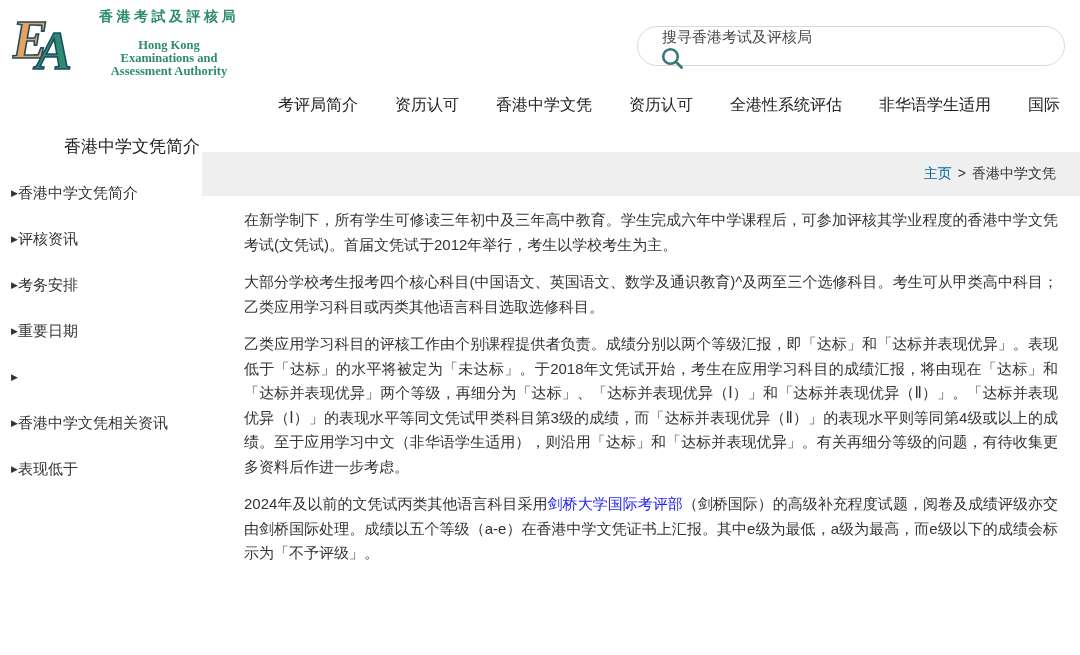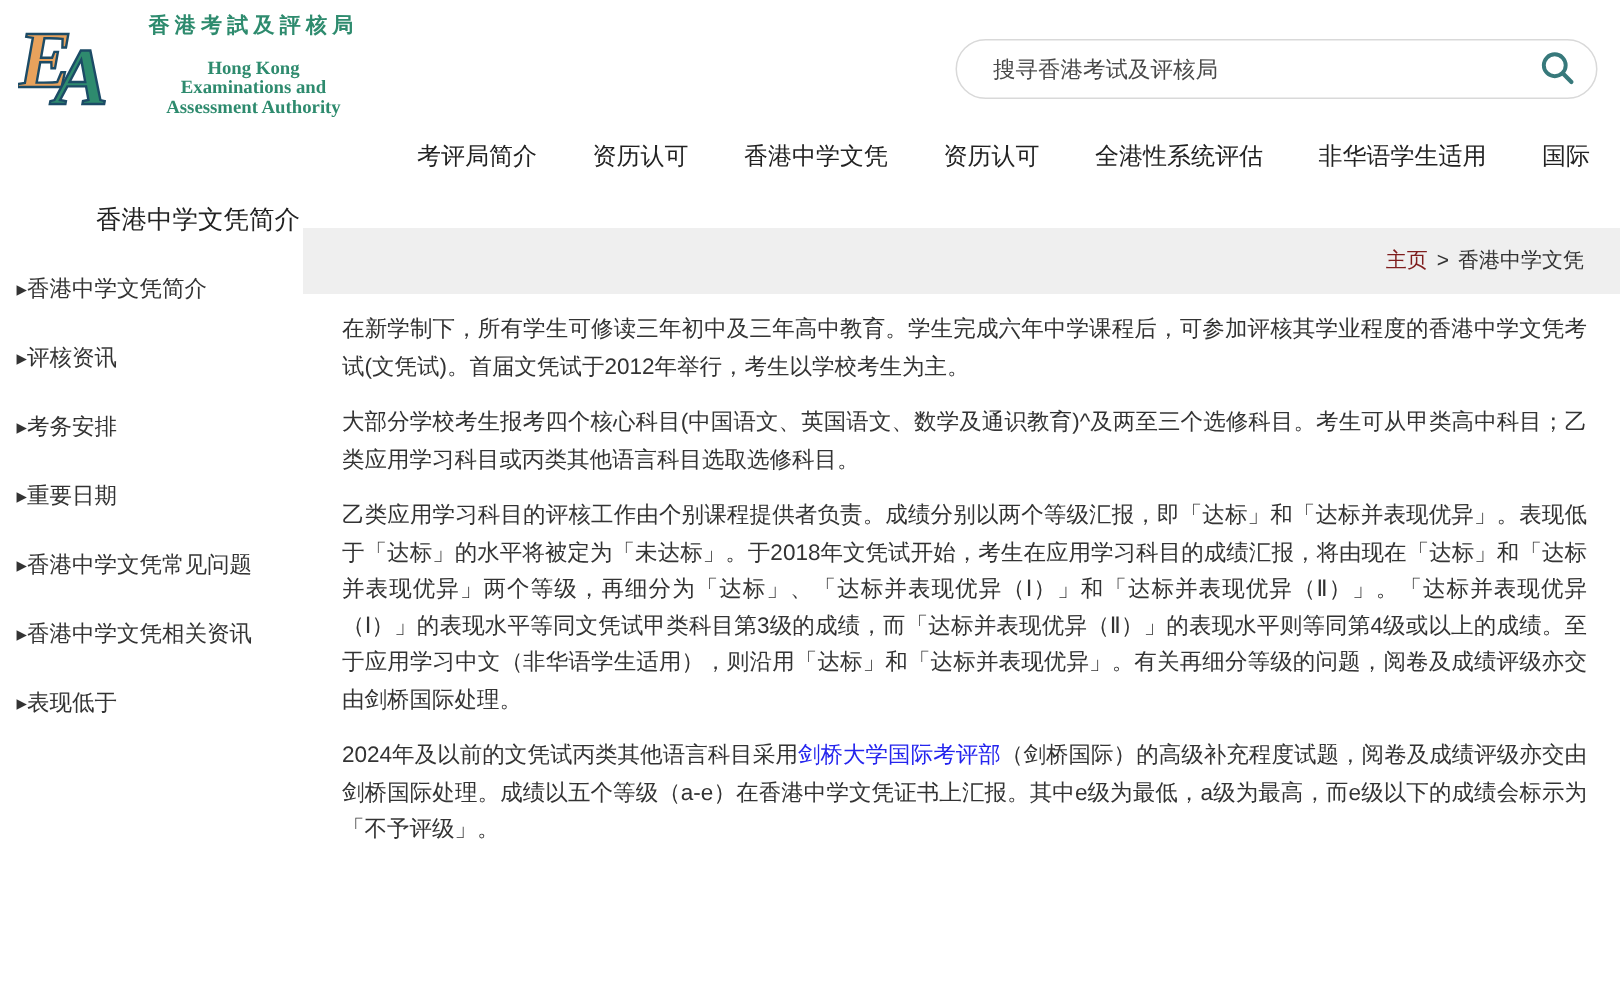--- a/index.html
+++ b/index.html
@@ -6,46 +6,46 @@
     font-family:"Liberation Sans","DejaVu Sans",sans-serif;}
   .abs{position:absolute;}
 
   
   .logo{left:12px;top:8px;display:flex;align-items:flex-start;text-decoration:none;cursor:pointer;}
   .logo-text{margin-left:9px;text-align:center;color:#2E8B6E;font-family:"Liberation Serif","DejaVu Serif",serif;}
   .logo-zh{font-size:14px;letter-spacing:3.5px;font-weight:bold;white-space:nowrap;margin-bottom:13px;}
   .logo-en{font-size:12.5px;line-height:13px;font-weight:bold;white-space:nowrap;}
 
   .search-pill{left:637px;top:26px;width:428px;height:40px;border:1px solid #d9d9d9;border-radius:21px;
-    display:flex;align-items:center;box-sizing:border-box;padding:0 14px 0 22px;background:#fff;}
+    display:flex;align-items:flex-start;box-sizing:border-box;padding:0 14px 0 22px;background:#fff;flex-direction:column;}
   .search-input{flex:1;border:none;outline:none;font-size:15px;color:#333;background:transparent;}
   .search-input::placeholder{color:#4a4a4a;opacity:1;}
   .search-btn{border:none;background:transparent;padding:0;cursor:pointer;display:flex;align-items:center;}
 
   
   .nav{left:258px;top:94px;width:822px;height:30px;display:flex;gap:37px;white-space:nowrap;overflow:hidden;margin-left:20px;}
   .nav-item{font-size:16px;color:#222;text-decoration:none;position:relative;line-height:22px;cursor:pointer;}
   .nav-item.active::after{content:"";position:absolute;left:0;right:0;bottom:-7px;height:3px;background:#4E8686;}
 
   
   .crumbbar{left:202px;top:152px;width:878px;height:44px;background:#efefef;display:flex;
     align-items:center;justify-content:flex-end;padding-right:24px;box-sizing:border-box;font-size:14px;color:#333;}
-  .crumbbar a{color:#7f1d1d;text-decoration:none;cursor:pointer;}
+  .crumbbar a{color:#0369a1;text-decoration:none;cursor:pointer;}
   .crumb-sep{margin:0 6px;}
 
   
   .sidebar{left:4px;top:135px;width:196px;text-align:right;}
   .sidebar-title{font-size:17px;color:#222;margin:0 0 13px 0;font-weight:normal;}
   .side-item{display:flex;align-items:center;margin-top:24px;height:22px;cursor:pointer;text-decoration:none;color:#333;}
   .tri{font-size:9px;color:#333;width:14px;flex:0 0 14px;line-height:22px;}
   .side-label{font-size:15px;line-height:22px;}
 
   
   .content{left:228px;top:208px;width:830px;color:#333;font-size:15px;line-height:24.5px;text-align:justify;}
-  .content p{margin:0 0 13px 0;}
+  .content p{margin:0 0 13px 16px;}
   .content a{color:#2424EE;text-decoration:none;cursor:pointer;}
 </style>
 </head>
 <body>
 
 <a class="abs logo">
   <span>
     <svg width="78" height="64" viewBox="0 0 78 64">
       <text x="0" y="50" font-family="Liberation Serif, DejaVu Serif, serif" font-style="italic" font-weight="bold" font-size="54" fill="#E8A25C" stroke="#1C4B66" stroke-width="1.6">E</text>
       <text x="24" y="61" font-family="Liberation Serif, DejaVu Serif, serif" font-style="italic" font-weight="bold" font-size="54" fill="#2E8B6E" stroke="#1C4B66" stroke-width="1.6">A</text>
@@ -100,30 +100,29 @@
   <a class="side-item">
     <span class="tri">▶</span>
     <span class="side-label">考务安排</span>
   </a>
   <a class="side-item">
     <span class="tri">▶</span>
     <span class="side-label">重要日期</span>
   </a>
   <a class="side-item">
     <span class="tri">▶</span>
-    <span class="side-label">香港中学文凭常见问题</span>
   </a>
   <a class="side-item">
     <span class="tri">▶</span>
     <span class="side-label">香港中学文凭相关资讯</span>
   </a>
   <a class="side-item">
     <span class="tri">▶</span>
     <span class="side-label">表现低于</span>
   </a>
 </aside>
 
 <main class="abs content">
   <p>在新学制下，所有学生可修读三年初中及三年高中教育。学生完成六年中学课程后，可参加评核其学业程度的香港中学文凭考试(文凭试)。首届文凭试于2012年举行，考生以学校考生为主。</p>
   <p>大部分学校考生报考四个核心科目(中国语文、英国语文、数学及通识教育)^及两至三个选修科目。考生可从甲类高中科目；乙类应用学习科目或丙类其他语言科目选取选修科目。</p>
-  <p>乙类应用学习科目的评核工作由个别课程提供者负责。成绩分别以两个等级汇报，即「达标」和「达标并表现优异」。表现低于「达标」的水平将被定为「未达标」。于2018年文凭试开始，考生在应用学习科目的成绩汇报，将由现在「达标」和「达标并表现优异」两个等级，再细分为「达标」、「达标并表现优异（Ⅰ）」和「达标并表现优异（Ⅱ）」。「达标并表现优异（Ⅰ）」的表现水平等同文凭试甲类科目第3级的成绩，而「达标并表现优异（Ⅱ）」的表现水平则等同第4级或以上的成绩。至于应用学习中文（非华语学生适用），则沿用「达标」和「达标并表现优异」。有关再细分等级的问题，阅卷及成绩评级亦交由剑桥国际处理。</p>
+  <p>乙类应用学习科目的评核工作由个别课程提供者负责。成绩分别以两个等级汇报，即「达标」和「达标并表现优异」。表现低于「达标」的水平将被定为「未达标」。于2018年文凭试开始，考生在应用学习科目的成绩汇报，将由现在「达标」和「达标并表现优异」两个等级，再细分为「达标」、「达标并表现优异（Ⅰ）」和「达标并表现优异（Ⅱ）」。「达标并表现优异（Ⅰ）」的表现水平等同文凭试甲类科目第3级的成绩，而「达标并表现优异（Ⅱ）」的表现水平则等同第4级或以上的成绩。至于应用学习中文（非华语学生适用），则沿用「达标」和「达标并表现优异」。有关再细分等级的问题，有待收集更多资料后作进一步考虑。</p>
   <p><span>2024年及以前的文凭试丙类其他语言科目采用</span><a>剑桥大学国际考评部</a><span>（剑桥国际）的高级补充程度试题，阅卷及成绩评级亦交由剑桥国际处理。成绩以五个等级（a-e）在香港中学文凭证书上汇报。其中e级为最低，a级为最高，而e级以下的成绩会标示为「不予评级」。</span></p>
 </main>
 
 </body></html>

